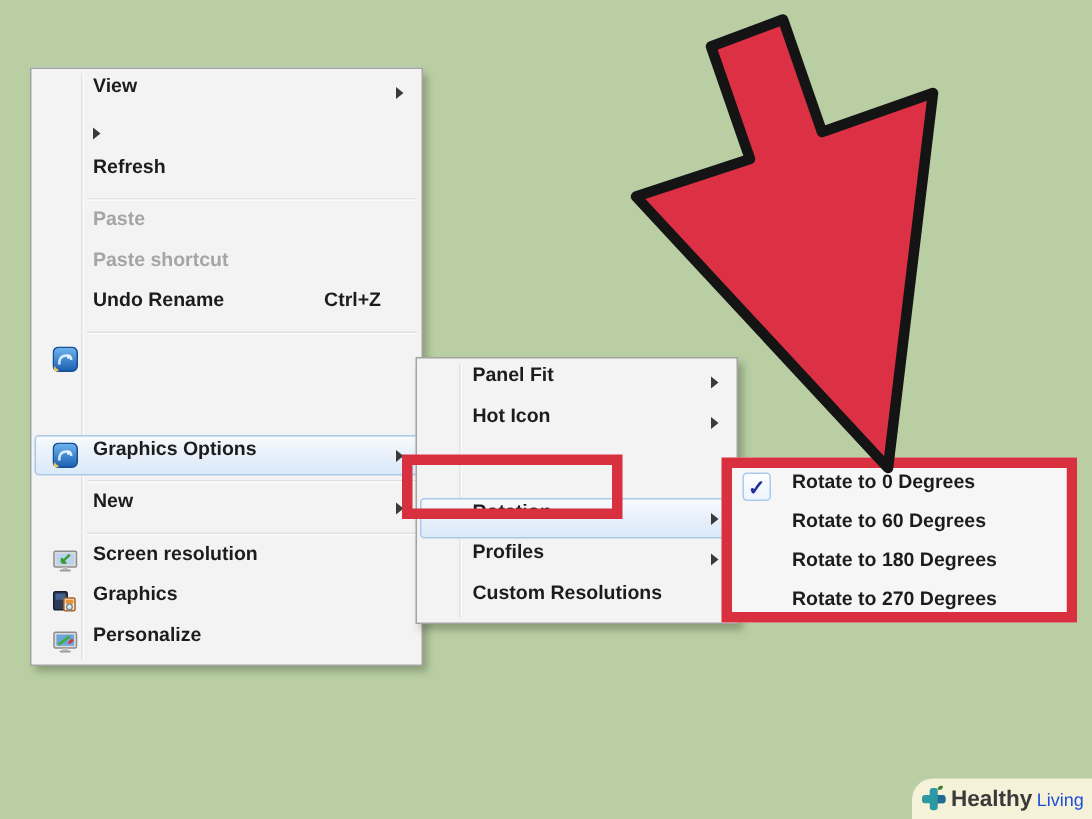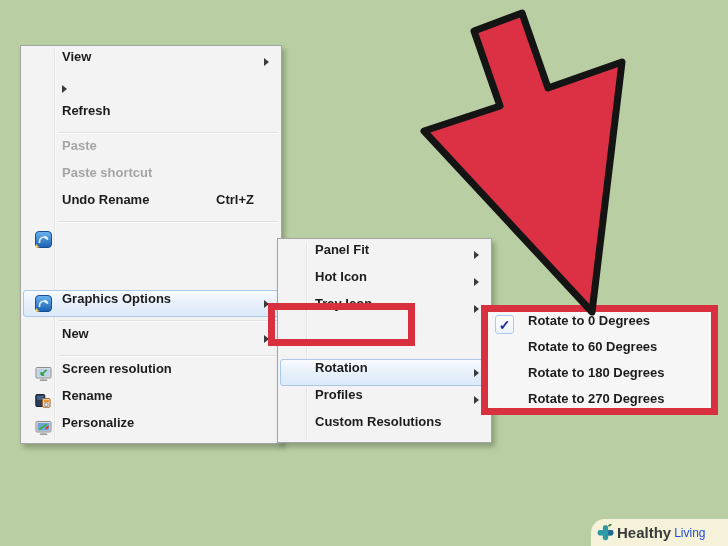--- a/index.html
+++ b/index.html
@@ -54,21 +54,21 @@
     position:absolute; left:4px; top:2px; width:19px; height:19px;
     border:1px solid #a9cbee; border-radius:3px;
     background:linear-gradient(#fdfeff,#ecf4fd);
     display:flex; align-items:center; justify-content:center;
     color:#1f2f96; font-size:14px; font-weight:bold; box-sizing:border-box;
   }
   
   .arrow-svg{position:absolute; left:0; top:0; z-index:6; pointer-events:none;}
   
   .brand{
-    position:absolute; right:0; bottom:0; height:27px; width:137px; z-index:5;
+    position:absolute; right:0; bottom:0; height:27px; width:120px; z-index:5;
     background:#f6f2da; border-top-left-radius:14px;
     display:flex; align-items:center; padding-left:4px; box-sizing:border-box;
   }
   .brand .bold{font-weight:bold; color:#3a3a3a; font-size:15px; margin-left:1px;}
   .brand .light{color:#1d4ed8; font-size:12px; margin-left:3px;}
 </style>
 </head>
 <body>
 
 <div class="stage">
@@ -182,21 +182,21 @@
     <div class="mi">
       <span class="ico">
         <svg width="16" height="16" viewBox="0 0 16 16">
           <rect x="0.8" y="1.5" width="9" height="12" rx="1.2" fill="#2c3c58" stroke="#16202f"></rect>
           <rect x="2" y="2.8" width="6.6" height="4" fill="#44628f"></rect>
           <rect x="7.6" y="5.6" width="7.4" height="8.6" rx="1" fill="#f2f2f2" stroke="#a95f1c"></rect>
           <rect x="8.7" y="6.7" width="5.2" height="2.8" fill="#e8912d"></rect>
           <circle cx="11.3" cy="11.6" r="1.9" fill="#dfeaf5" stroke="#8a8a8a"></circle>
         </svg>
       </span>
-      <span class="lbl">Rename</span>
+      <span class="lbl">Graphics</span>
       <span class="arr-slot"></span>
     </div>
     <div class="mi">
       <span class="ico">
         <svg width="17" height="16" viewBox="0 0 17 16">
           <rect x="1" y="1.5" width="15" height="10.5" rx="1" fill="#dcdcdc" stroke="#8d8d8d"></rect>
           <rect x="2.6" y="3" width="11.8" height="7.5" fill="#6fa3dd"></rect>
           <path d="M4 9.8 L11.5 4.2" stroke="#3fae3f" stroke-width="1.8" fill="none"></path>
           <path d="M10.8 8.8 L13.6 6.4" stroke="#d23b28" stroke-width="1.8" fill="none"></path>
           <rect x="6.8" y="12" width="3.4" height="1.6" fill="#bdbdbd"></rect>
@@ -214,27 +214,20 @@
     <div class="mi">
       <span class="ico"></span>
       <span class="lbl">Panel Fit</span>
       <span class="arr-slot">
           <span class="tri"></span>
         </span>
     </div>
     <div class="mi">
       <span class="ico"></span>
       <span class="lbl">Hot Icon</span>
-      <span class="arr-slot">
-          <span class="tri"></span>
-        </span>
-    </div>
-    <div class="mi">
-      <span class="ico"></span>
-      <span class="lbl">Tray Icon</span>
       <span class="arr-slot">
           <span class="tri"></span>
         </span>
     </div>
     <div class="mi hot">
       <span class="ico"></span>
       <span class="lbl">Rotation</span>
       <span class="arr-slot">
           <span class="tri"></span>
         </span>

